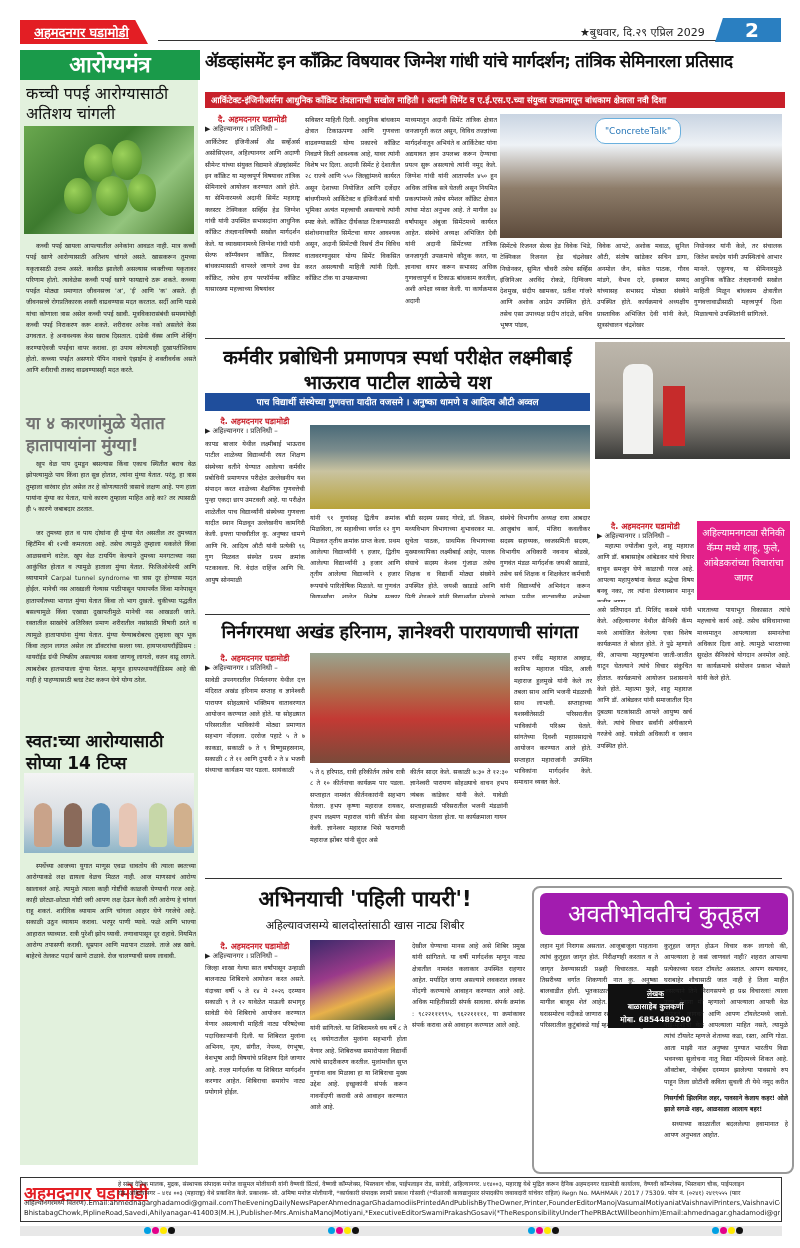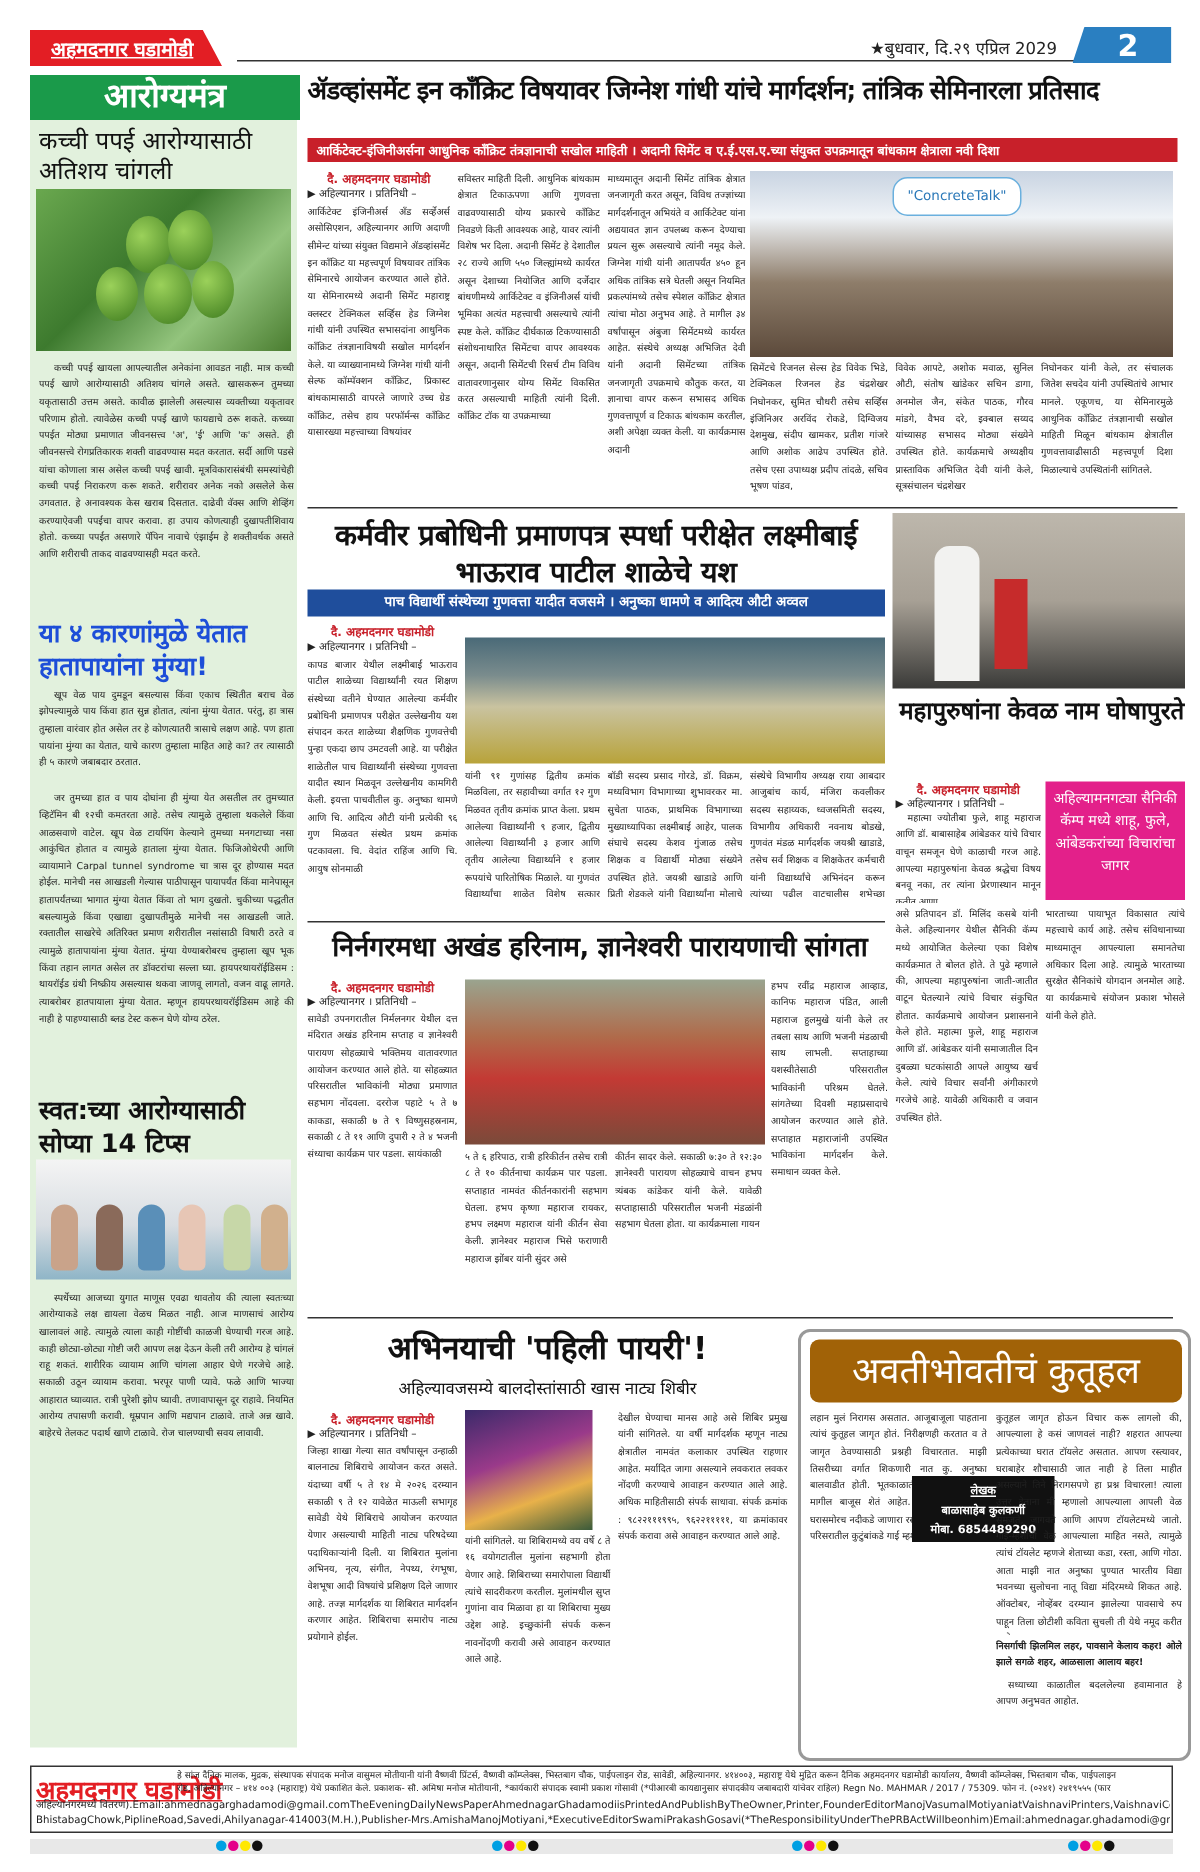--- a/index.html
+++ b/index.html
@@ -10,21 +10,21 @@
 .topline{left:158px;top:40px;width:580px;height:1px;background:#333}
 .dateline{left:580px;top:24px;font-size:11px;color:#222}
 .pagebox{left:715px;top:18px;width:66px;height:24px;background:#2a7fc1;clip-path:polygon(12% 0,100% 0,100% 100%,0 100%)}
 .pagebox span{color:#fff;font-weight:bold;font-size:20px;display:block;text-align:center;padding-left:8px;line-height:24px}
 .leftcol{left:20px;top:50px;width:178px;height:1115px;background:#e2f1dd}
 .aro-head{left:20px;top:50px;width:180px;height:30px;background:#1a9a4a;color:#fff;font-weight:bold;font-size:22px;text-align:center;line-height:30px}
 .lh1{left:26px;top:84px;width:170px;font-size:16px;line-height:20px;color:#111}
 .papaya{left:24px;top:126px;width:170px;height:108px;background:linear-gradient(135deg,#6aa84f,#3d7a2e 40%,#93c47d 70%,#4a7d30)}
 .papaya .fruit{position:absolute;border-radius:50%;background:radial-gradient(circle at 35% 35%,#9bd15a,#3f7d1f)}
 .bodytxt{font-size:6.3px;line-height:11.3px;color:#222;text-align:justify;overflow:hidden}
-.lh2{left:26px;top:412px;width:170px;font-size:17px;line-height:22px;font-weight:bold;color:#1d4ed8}
+.lh2{left:26px;top:412px;width:170px;font-size:17px;line-height:22px;font-weight:bold;color:#737373}
 .lh3{left:26px;top:730px;width:170px;font-size:17px;line-height:22px;font-weight:bold;color:#111}
 .yoga{left:24px;top:773px;width:170px;height:80px;background:linear-gradient(180deg,#f4f4f4,#d8dde2 55%,#8fb5c7 100%)}
 .person{position:absolute;bottom:6px;width:18px;height:44px;border-radius:9px 9px 4px 4px}
 .h1{left:205px;top:50px;width:580px;font-size:17px;font-weight:bold;line-height:22px;white-space:nowrap;overflow:hidden;letter-spacing:-0.4px;font-family:"DejaVu Sans Condensed","DejaVu Sans",sans-serif}
 .sub1{left:205px;top:92px;width:580px;height:16px;background:#c8202a;color:#fff;font-size:8.4px;line-height:16px;padding-left:6px;white-space:nowrap;overflow:hidden;font-weight:bold}
 .byline{font-size:8px;font-weight:bold;color:#c8202a}
 .loc{font-size:7px;color:#222}
 .photo1{left:500px;top:114px;width:282px;height:124px;background:linear-gradient(180deg,#c9d4e2 0%,#eef2f6 25%,#8e7d6a 60%,#5c4a3b 100%)}
 .ctalk{position:absolute;left:95px;top:4px;width:86px;height:26px;background:#fff;border:1px solid #6ab0de;border-radius:10px;color:#2a78b8;font-size:9px;text-align:center;line-height:24px}
 .hr{height:1px;background:#333}
@@ -33,21 +33,21 @@
 .photo2{left:310px;top:425px;width:280px;height:84px;background:linear-gradient(180deg,#4a6a78 0%,#7a8c8d 30%,#c9c3a0 55%,#b8a33a 100%)}
 .photo3{left:595px;top:342px;width:195px;height:117px;background:linear-gradient(180deg,#bdb7ac 0%,#a7a095 50%,#3a3a38 100%)}
 .h3{left:597px;top:463px;width:195px;text-align:center;font-size:16px;font-weight:bold;line-height:22px;font-family:"DejaVu Sans Condensed","DejaVu Sans",sans-serif}
 .pinkbox{left:697px;top:521px;width:93px;height:79px;background:#e3208a;color:#fff;font-size:9.5px;line-height:15px;text-align:center;padding-top:4px}
 .h4{left:205px;top:620px;width:390px;text-align:center;font-size:18px;font-weight:bold;line-height:24px;font-family:"DejaVu Sans Condensed","DejaVu Sans",sans-serif}
 .photo4{left:310px;top:653px;width:200px;height:110px;background:linear-gradient(180deg,#9aa48f 0%,#b06a4a 35%,#c33a34 60%,#7a4a3a 100%)}
 .h5{left:205px;top:885px;width:320px;text-align:center;font-size:21px;font-weight:bold;line-height:28px}
 .sub5{left:205px;top:918px;width:320px;text-align:center;font-size:11px;line-height:16px}
 .photo5{left:310px;top:940px;width:85px;height:80px;background:linear-gradient(160deg,#3b2a6a 0%,#9a3a8a 40%,#e8b14a 70%,#3a5a3a 100%)}
 .avbox{left:532px;top:886px;width:262px;height:288px;border:2px solid #999;border-radius:8px;background:#fff}
-.avhead{left:540px;top:893px;width:248px;height:42px;background:#a16207;border-radius:6px;color:#fff;font-size:24px;text-align:center;line-height:42px;font-family:"DejaVu Serif",serif}
+.avhead{left:540px;top:893px;width:248px;height:42px;background:#a21caf;border-radius:6px;color:#fff;font-size:24px;text-align:center;line-height:42px;font-family:"DejaVu Serif",serif}
 .authbox{left:608px;top:984px;width:95px;height:44px;background:#111;color:#fff;font-size:7.5px;line-height:13px;text-align:center;padding-top:3px;font-weight:bold}
 .foot{left:20px;top:1177px;width:762px;height:45px;border:1px solid #333}
 .footlogo{left:24px;top:1181px;font-size:17px;font-weight:bold;color:#e31e24;text-decoration:underline;font-family:"DejaVu Sans Condensed","DejaVu Sans",sans-serif}
 .foottxt{font-size:6px;line-height:8.5px;color:#222;white-space:nowrap;overflow:hidden}
 .bar{left:20px;top:1226px;width:762px;height:10px;background:#e8e8e8}
 .dots{display:flex;gap:1px;position:absolute;top:1227px}
 .dots i{width:7px;height:7px;border-radius:50%;display:block}
 </style>
 </head>
 <body>
@@ -113,21 +113,20 @@
 <div class="abs photo2"></div>
 <div class="abs bodytxt" style="left:310px;top:512px;width:90px;height:86px">यांनी ९१ गुणांसह द्वितीय क्रमांक मिळविला, तर सहावीच्या वर्गात १२ गुण मिळवत तृतीय क्रमांक प्राप्त केला. प्रथम आलेल्या विद्यार्थ्यांनी ९ हजार, द्वितीय आलेल्या विद्यार्थ्यांनी ३ हजार आणि तृतीय आलेल्या विद्यार्थ्याने १ हजार रूपयांचे पारितोषिक मिळाले. या गुणवंत विद्यार्थ्यांचा शाळेत विशेष सत्कार करण्यात आला. या प्रसंगी रयत शिक्षण संस्थेचे जनरल</div>
 <div class="abs bodytxt" style="left:405px;top:512px;width:90px;height:86px">बॉडी सदस्य प्रसाद गोरडे, डॉ. विक्रम, मध्यविभाग विभागाच्या शुभावरकर मा. सुचेता पाठक, प्राथमिक विभागाच्या मुख्याध्यापिका लक्ष्मीबाई आहेर, पालक संघाचे सदस्य केशव गुंजाळ तसेच शिक्षक व विद्यार्थी मोठ्या संख्येने उपस्थित होते. जयश्री खाडाडे आणि प्रिती शेडकले यांनी विद्यार्थ्यांना मोलाचे मार्गदर्शन केले. या यशाबद्दल</div>
 <div class="abs bodytxt" style="left:500px;top:512px;width:90px;height:86px">संस्थेचे विभागीय अध्यक्ष राया आबदार आजुबांच कार्य, मंजिरा कवलीकर सदस्य सहाय्यक, ध्वजसमिती सदस्य, विभागीय अधिकारी नवनाथ बोडखे, गुणवंत मंडळ मार्गदर्शक जयश्री खाडाडे, तसेच सर्व शिक्षक व शिक्षकेतर कर्मचारी यांनी विद्यार्थ्यांचे अभिनंदन करून त्यांच्या पुढील वाटचालीस शुभेच्छा दिल्या.</div>
 
 <div class="abs photo3">
   <div style="position:absolute;left:68px;top:44px;width:22px;height:60px;background:#c62b2b"></div>
   <div style="position:absolute;left:28px;top:22px;width:30px;height:90px;background:#f2f2f0;border-radius:10px 10px 0 0"></div>
 </div>
 <div class="abs h3">
-    <div>महापुरुषांना केवळ नाम घोषापुरते</div>
   </div>
 <div class="abs" style="left:597px;top:520px;width:97px">
   <div class="byline" style="text-align:center">दै. अहमदनगर घडामोडी</div>
   <div class="loc">▶ अहिल्यानगर । प्रतिनिधी –</div>
 </div>
 <div class="abs bodytxt" style="left:597px;top:540px;width:97px;height:62px;text-indent:8px">महात्मा ज्योतीबा फुले, शाहू महाराज आणि डॉ. बाबासाहेब आंबेडकर यांचे विचार वाचून समजून घेणे काळाची गरज आहे. आपल्या महापुरुषांना केवळ श्रद्धेचा विषय बनवू नका, तर त्यांना प्रेरणास्थान मानून कृतीत आणा,</div>
 <div class="abs pinkbox">अहिल्यामनगट्या सैनिकी कॅम्प मध्ये शाहू, फुले, आंबेडकरांच्या विचारांचा जागर</div>
 <div class="abs bodytxt" style="left:597px;top:604px;width:95px;height:275px">असे प्रतिपादन डॉ. मिलिंद कसबे यांनी केले. अहिल्यानगर येथील सैनिकी कॅम्प मध्ये आयोजित केलेल्या एका विशेष कार्यक्रमात ते बोलत होते. ते पुढे म्हणाले की, आपल्या महापुरुषांना जाती-जातीत वाटून घेतल्याने त्यांचे विचार संकुचित होतात. कार्यक्रमाचे आयोजन प्रशासनाने केले होते. महात्मा फुले, शाहू महाराज आणि डॉ. आंबेडकर यांनी समाजातील दिन दुबळ्या घटकांसाठी आपले आयुष्य खर्च केले. त्यांचे विचार सर्वांनी अंगीकारणे गरजेचे आहे. यावेळी अधिकारी व जवान उपस्थित होते.</div>
 <div class="abs bodytxt" style="left:697px;top:604px;width:93px;height:275px">भारताच्या पायाभूत विकासात त्यांचे महत्त्वाचे कार्य आहे. तसेच संविधानाच्या माध्यमातून आपल्याला समानतेचा अधिकार दिला आहे. त्यामुळे भारताच्या सुरक्षेत सैनिकांचे योगदान अनमोल आहे. या कार्यक्रमाचे संयोजन प्रकाश भोसले यांनी केले होते.</div>
 <div class="abs hr" style="left:205px;top:614px;width:385px"></div>

